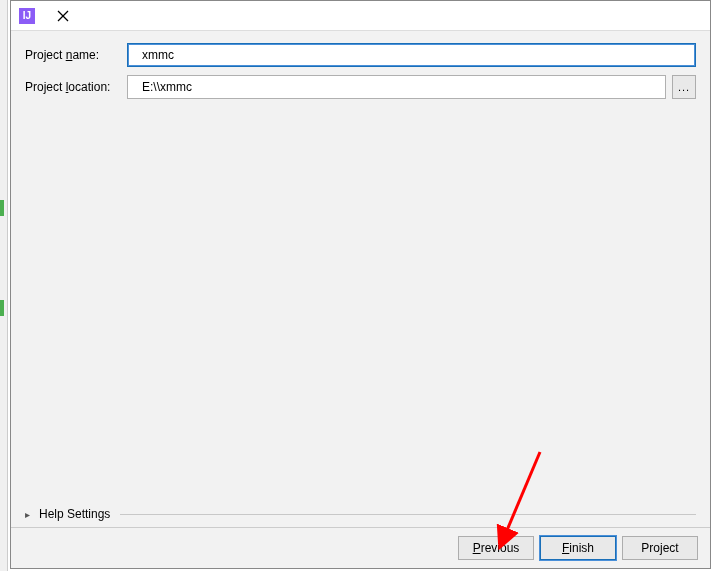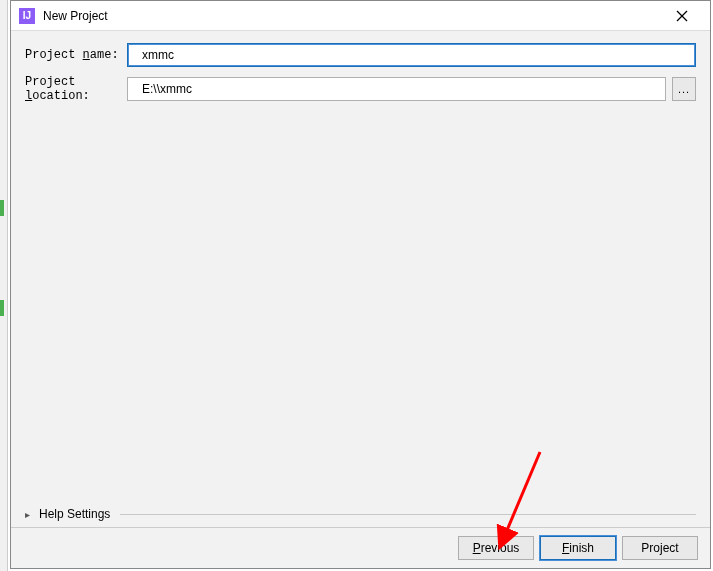--- a/index.html
+++ b/index.html
@@ -74,21 +74,20 @@
     .form-row {
       display: flex;
       align-items: center;
       margin-bottom: 8px;
       gap: 6px;
     }
     .form-label {
       width: 96px;
       text-align: left;
       color: #000;
-      font-family: Liberation Mono, monospace;
     }
     .form-label .mnemonic { text-decoration: underline; }
     .text-input {
       flex: 1;
       height: 24px;
       border: 1px solid #b0b0b0;
       background: #fff;
       padding: 0 14px;
       font-family: inherit;
       font-size: 12px;
@@ -160,21 +159,20 @@
 </head>
 <body>
 
 <div class="left-edge"></div>
 <div class="left-marker-1"></div>
 <div class="left-marker-2"></div>
 
 <div class="dialog">
   <div class="titlebar">
     <div class="app-icon">IJ</div>
-    <div class="title-text">New Project</div>
     <div class="close-btn">
       <svg width="12" height="12" viewBox="0 0 12 12">
         <line x1="1" y1="1" x2="11" y2="11" stroke="#000" stroke-width="1.2"></line>
         <line x1="11" y1="1" x2="1" y2="11" stroke="#000" stroke-width="1.2"></line>
       </svg>
     </div>
   </div>
 
   <div class="content">
     <div class="form-row">

